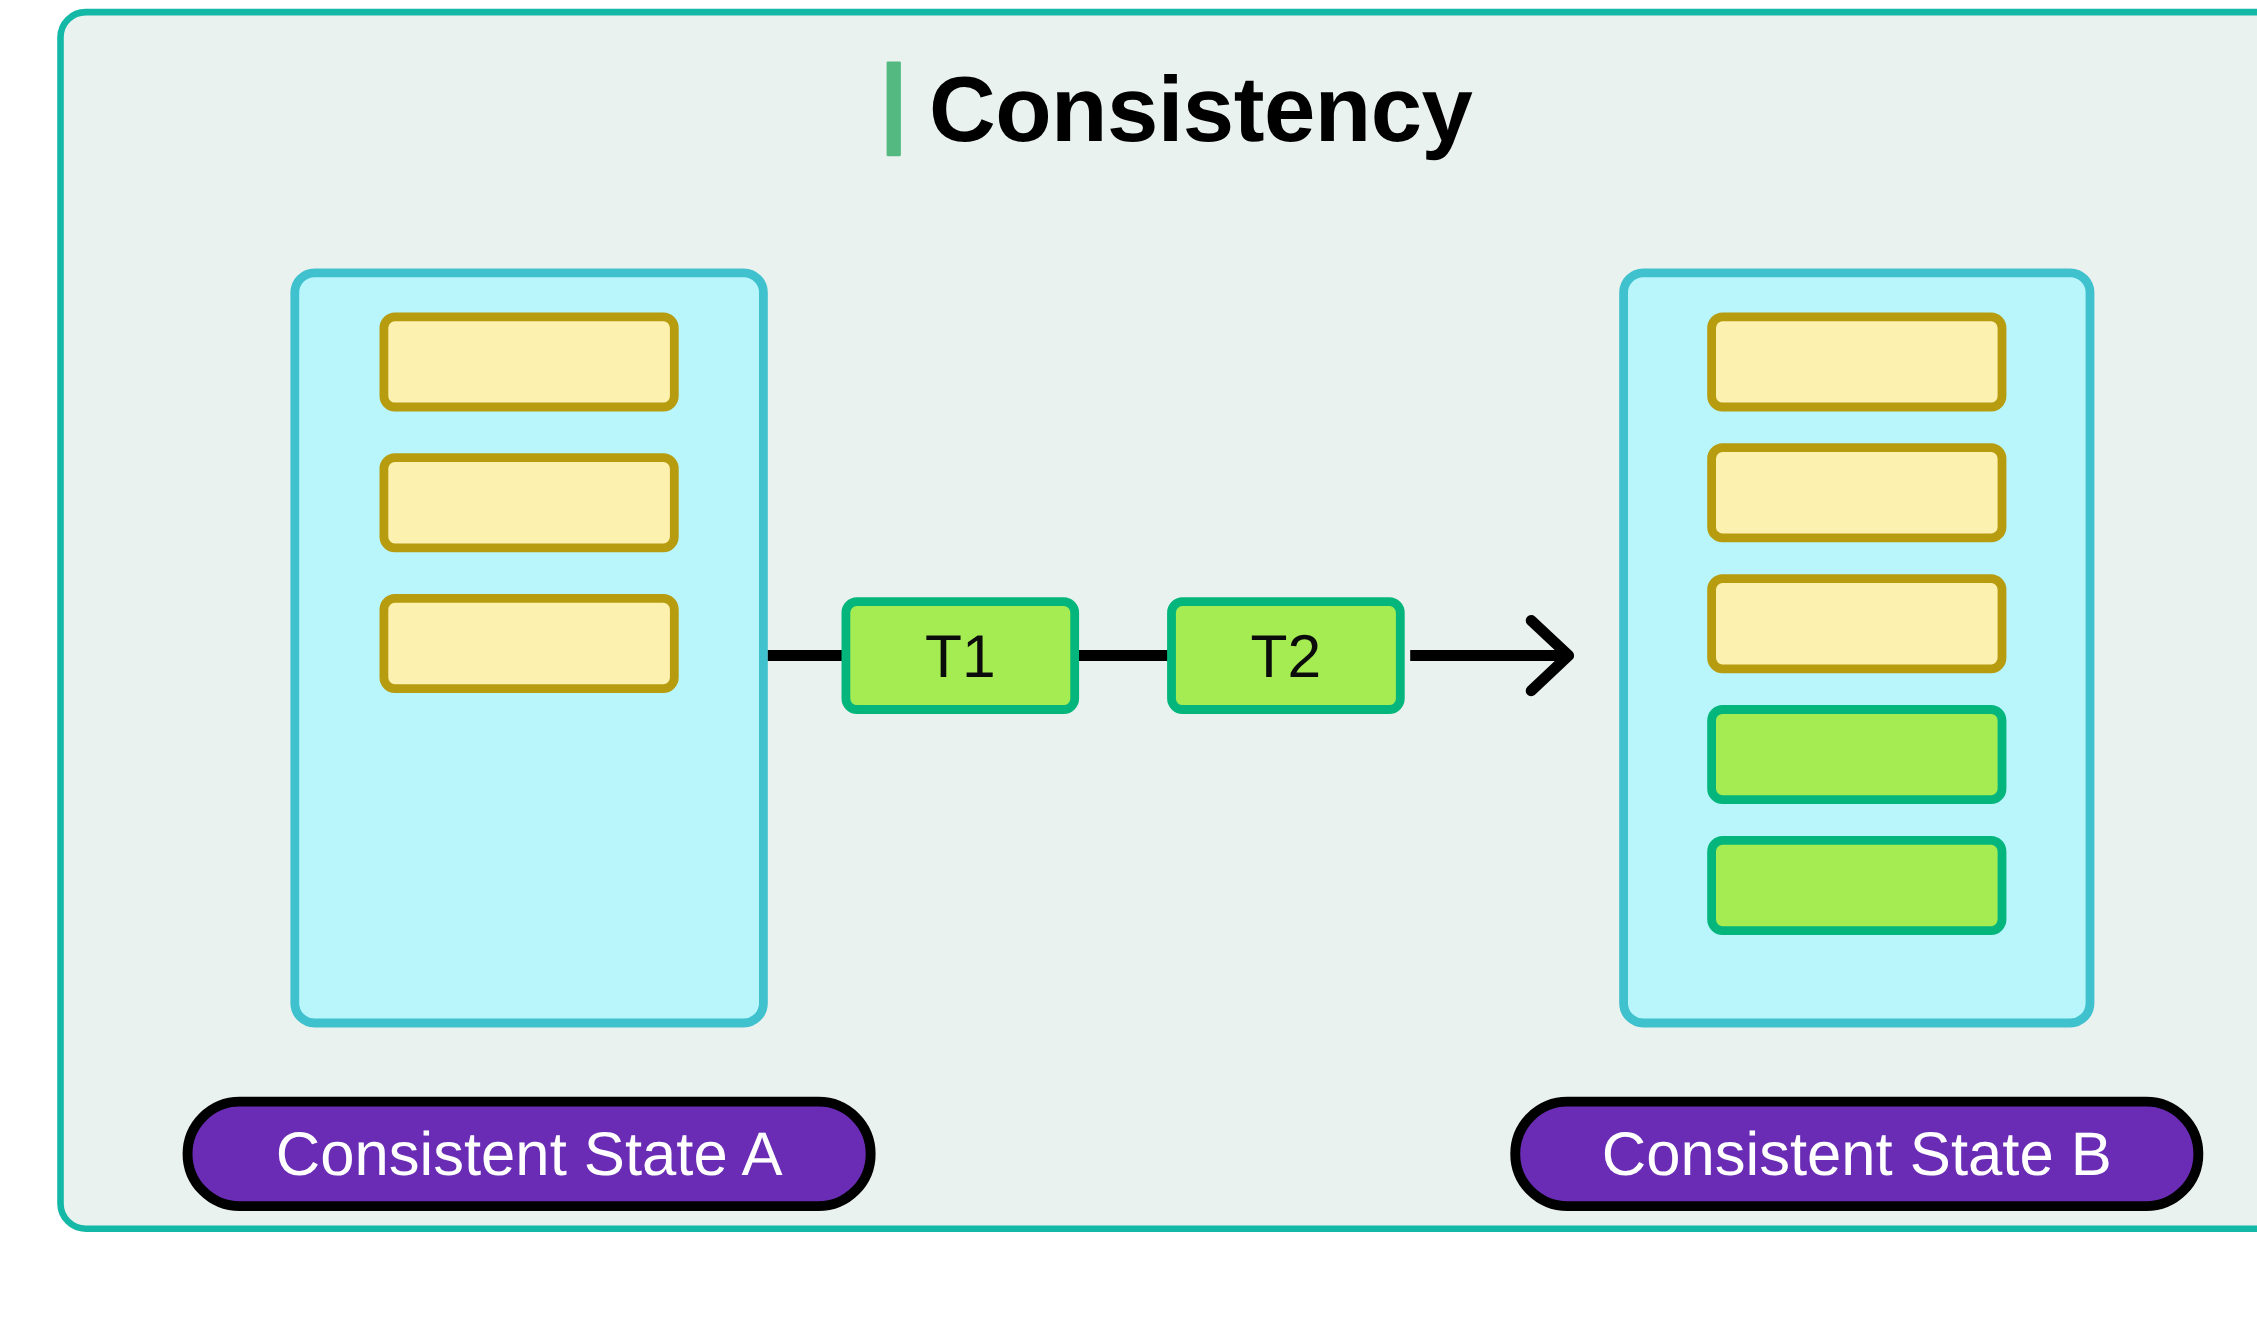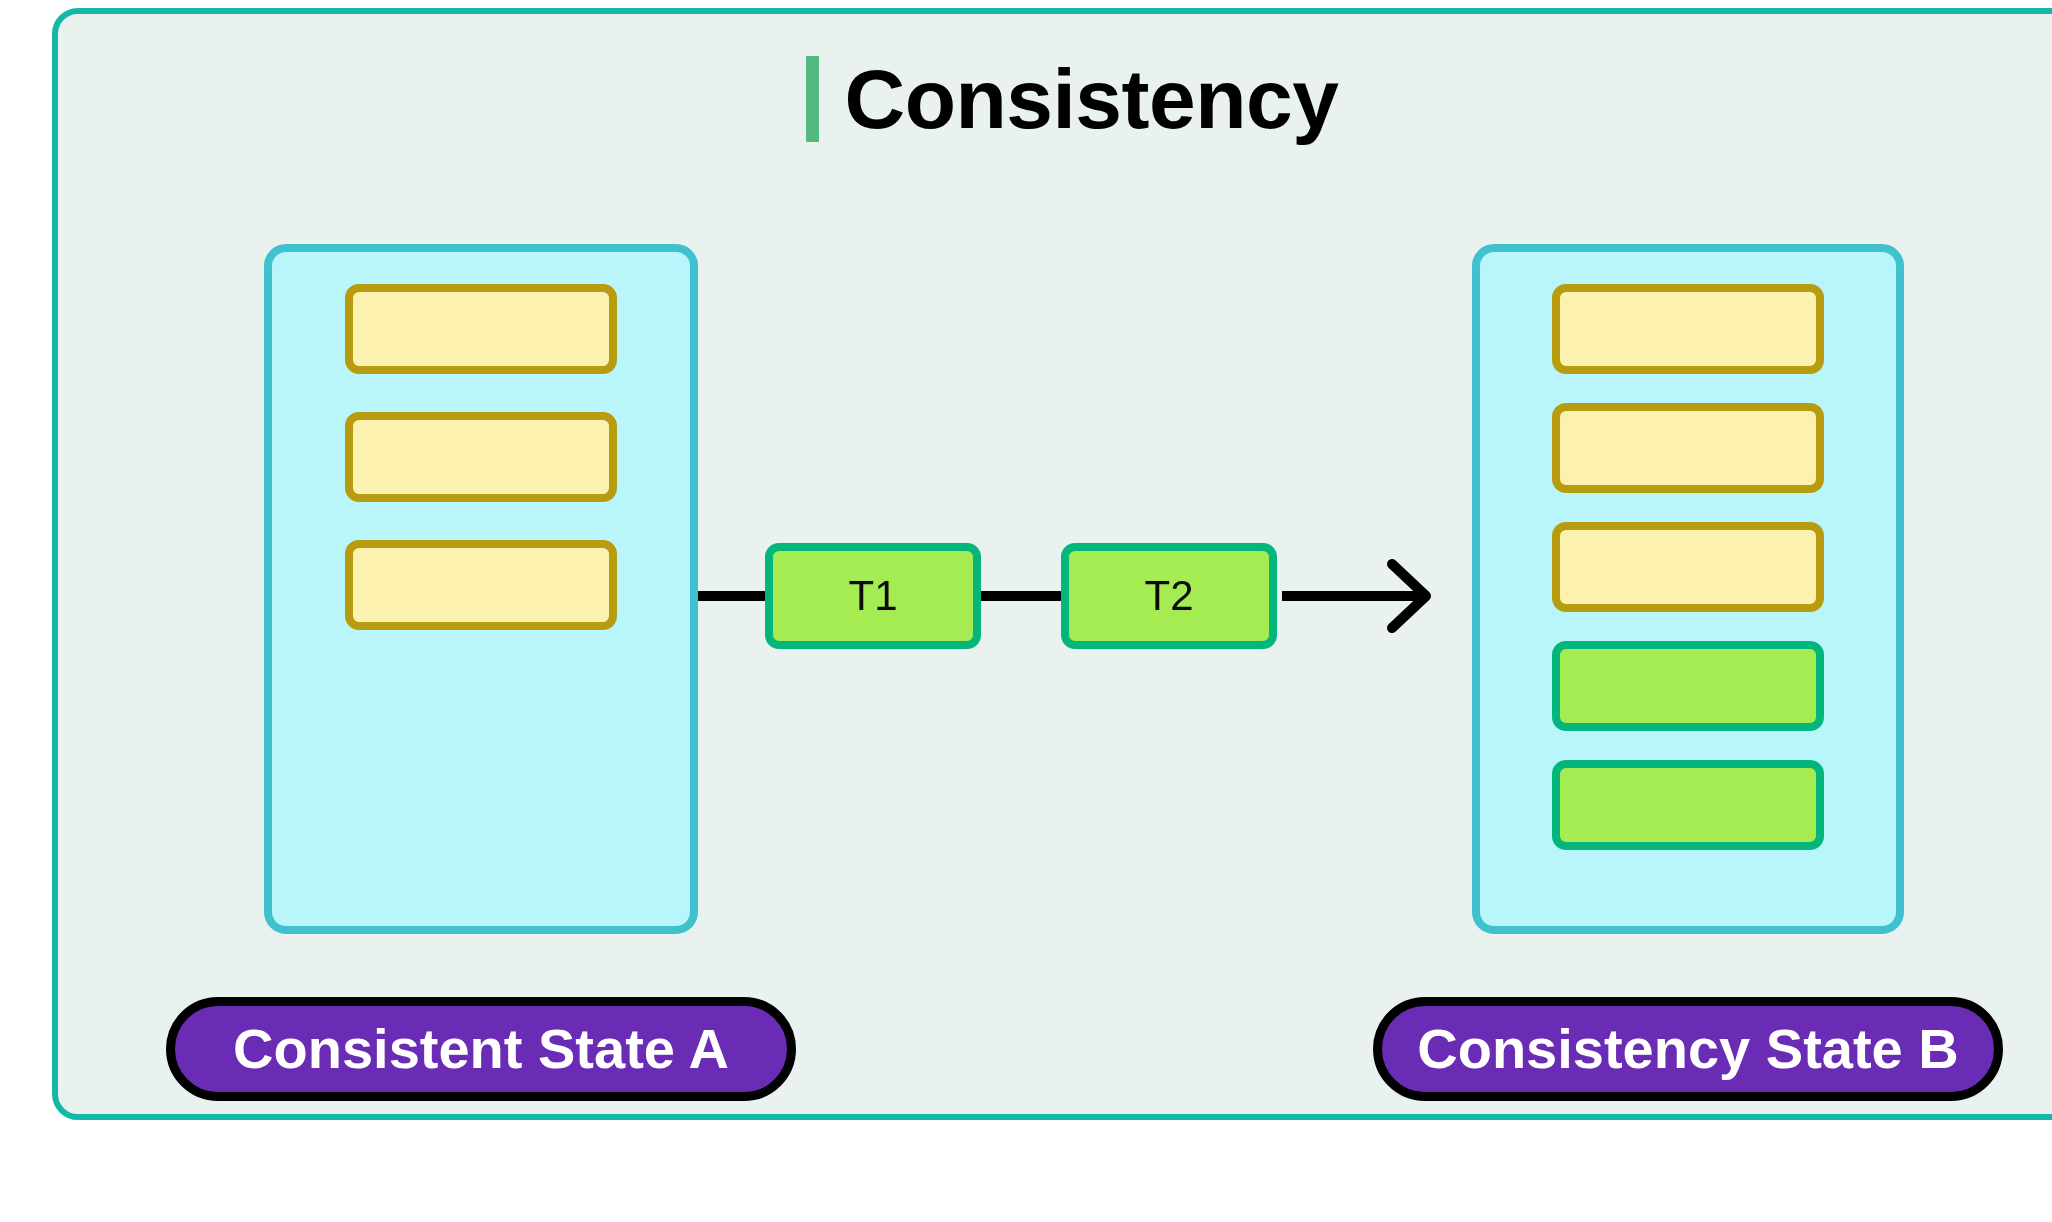--- a/index.html
+++ b/index.html
@@ -130,21 +130,21 @@
     background: #A5EC52;
     border: 8px solid #05B67C;
     border-radius: 14px;
     display: flex;
     align-items: center;
     justify-content: center;
   }
   .txn.t1 { left: 67px; }
   .txn.t2 { left: 363px; }
   .txn-label {
-    font-size: 42px;
+    font-size: 55px;
     font-weight: 400;
     color: #0B0B0B;
     line-height: 1;
   }
 
   
   .pill {
     position: absolute;
     box-sizing: border-box;
     height: 104px;
@@ -153,21 +153,21 @@
     border-radius: 52px;
     display: flex;
     align-items: center;
     justify-content: center;
     padding: 0 34px;
   }
   .pill.left  { left: 108px;  top: 983px; width: 630px; }
   .pill.right { left: 1315px; top: 983px; width: 630px; }
   .pill-label {
     font-size: 56px;
-    font-weight: 700;
+    font-weight: 400;
     color: #FFFFFF;
     line-height: 1;
     white-space: nowrap;
   }
 </style>
 </head>
 <body>
 
 <div id="canvas">
   <div class="frame">
@@ -203,17 +203,17 @@
       <div class="record yellow"></div>
       <div class="record yellow"></div>
       <div class="record green"></div>
       <div class="record green"></div>
     </div>
 
     <div class="pill left">
       <span class="pill-label">Consistent State A</span>
     </div>
     <div class="pill right">
-      <span class="pill-label">Consistency State B</span>
+      <span class="pill-label">Consistent State B</span>
     </div>
 
   </div>
 </div>
 
 </body></html>

